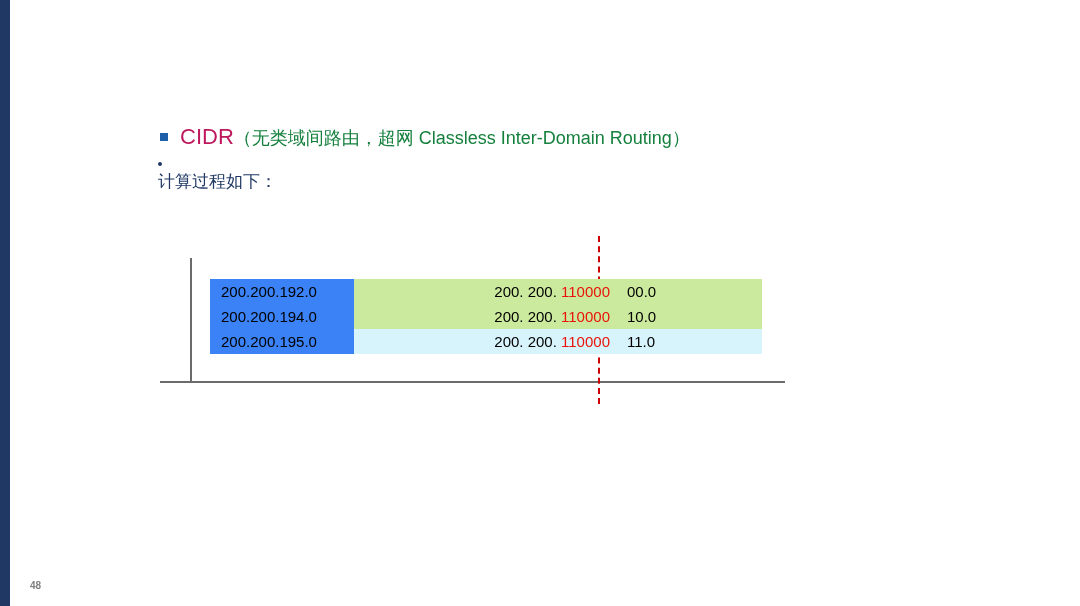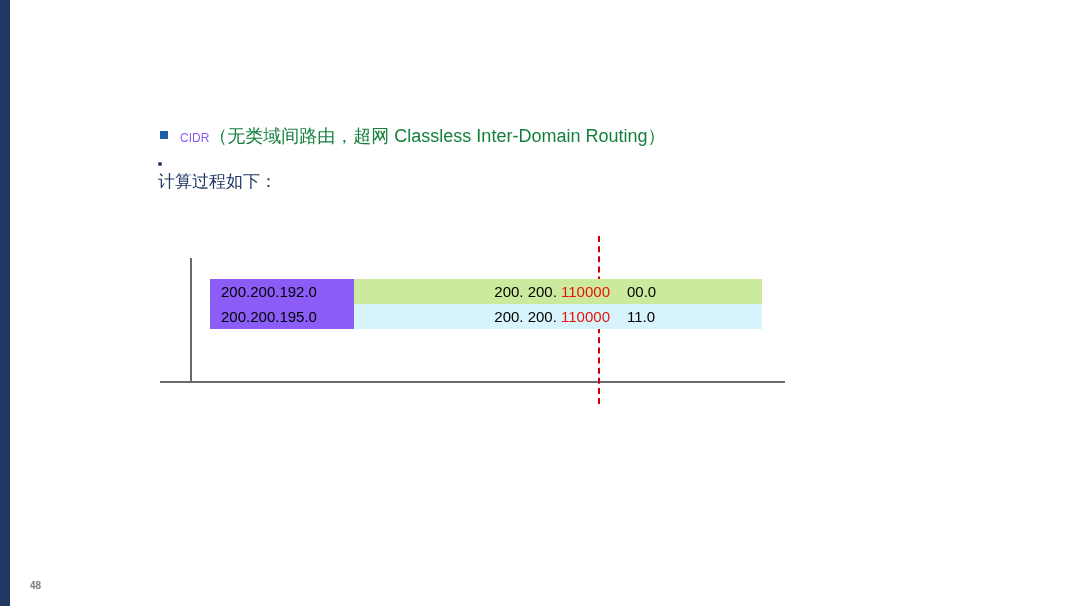--- a/index.html
+++ b/index.html
@@ -47,22 +47,22 @@
   .bullet1 .sq {
     width: 8px;
     height: 8px;
     background: #1f5fa9;
     display: inline-block;
     margin-right: 12px;
     position: relative;
     top: -3px;
   }
   .bullet1 .b-main {
-    font-size: 12px;
-    color: #8b5cf6;
+    font-size: 22px;
+    color: #be185d;
   }
   .bullet1 .b-rest {
     font-size: 18px;
     color: #15803d;
   }
   .bullet2 {
     position: absolute;
     left: 158px;
     top: 166px;
     font-size: 17px;
@@ -120,21 +120,21 @@
   .ip-table td {
     height: 25px;
     font-size: 15px;
     color: #000000;
     padding: 0;
     vertical-align: middle;
     white-space: nowrap;
   }
   .col-addr {
     width: 133px;
-    background: #8b5cf6;
+    background: #3b82f6;
     padding-left: 11px !important;
   }
   .col-bits {
     width: 256px;
     text-align: right;
     padding-right: 9px !important;
   }
   .col-tail {
     width: 135px;
     padding-left: 8px !important;
@@ -175,20 +175,25 @@
   <div class="axis-v"></div>
   <div class="axis-h"></div>
   <div class="dash-line"></div>
 
   <table class="ip-table">
     <tbody>
       <tr class="row-green">
         <td class="col-addr">200.200.192.0</td>
         <td class="col-bits"><span>200. 200. </span><span class="red">110000</span></td>
         <td class="col-tail">00.0</td>
+      </tr>
+      <tr class="row-green">
+        <td class="col-addr">200.200.194.0</td>
+        <td class="col-bits"><span>200. 200. </span><span class="red">110000</span></td>
+        <td class="col-tail">10.0</td>
       </tr>
       <tr class="row-blue">
         <td class="col-addr">200.200.195.0</td>
         <td class="col-bits"><span>200. 200. </span><span class="red">110000</span></td>
         <td class="col-tail">11.0</td>
       </tr>
     </tbody>
   </table>
 
   <div class="page-num">48</div>

